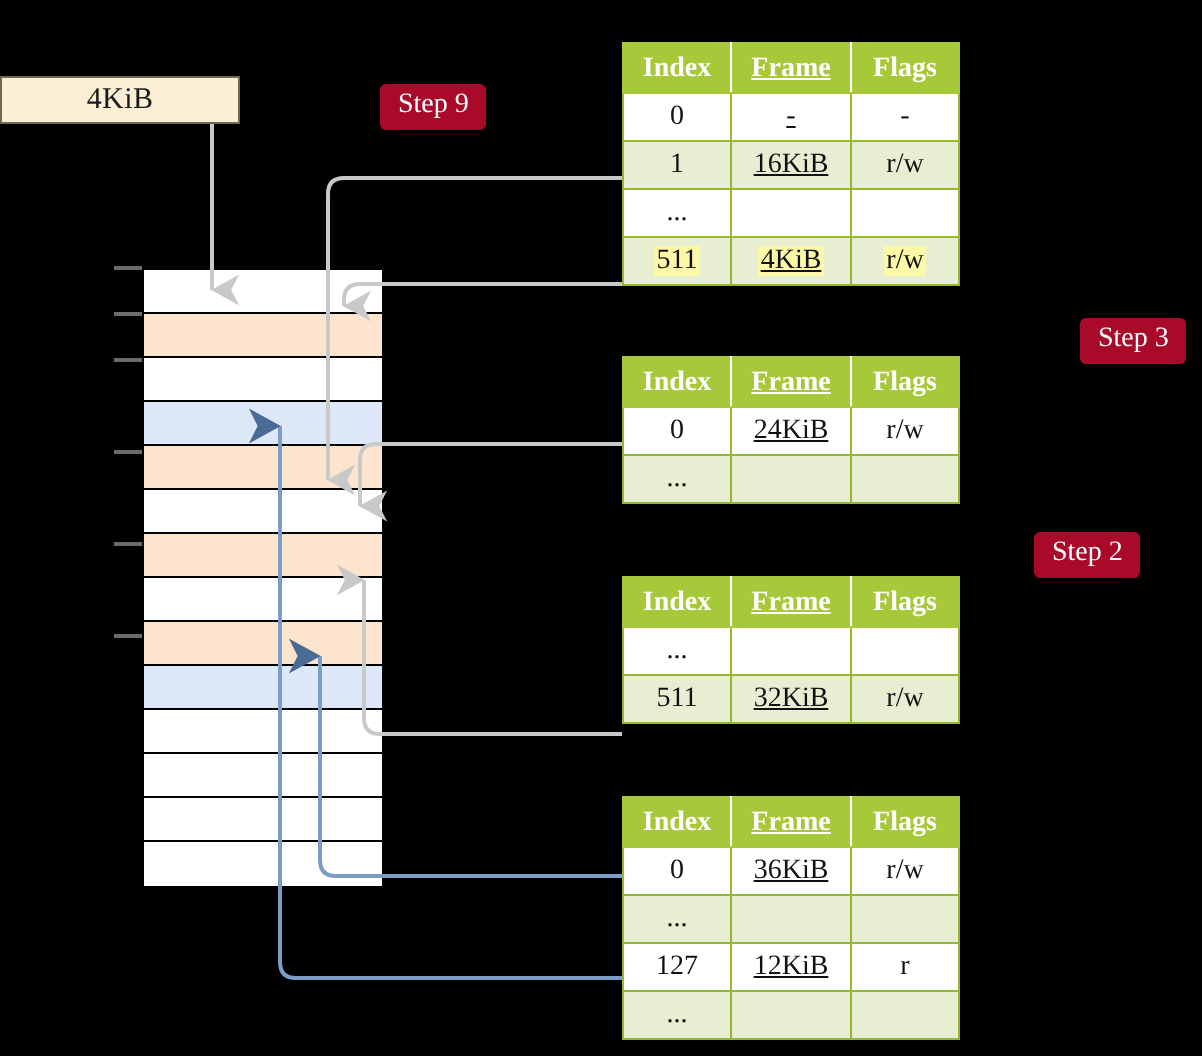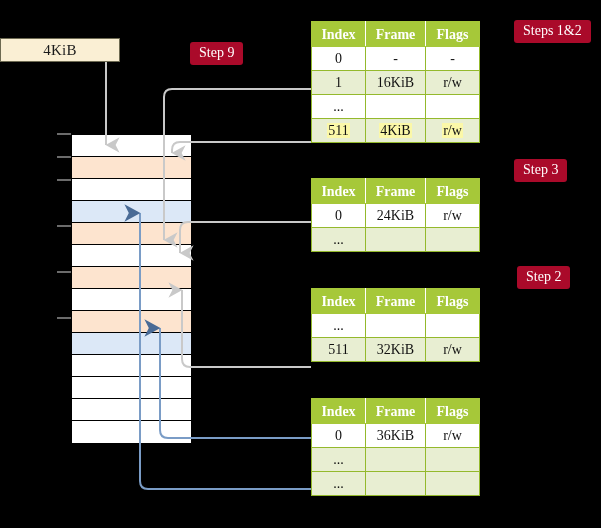--- a/index.html
+++ b/index.html
@@ -57,21 +57,21 @@
     color: #ffffff;
     font-size: 14px;
     line-height: 1;
     padding: 4px 9px 5px 9px;
     border-radius: 3px;
     white-space: nowrap;
     box-shadow: 0 1px 0 rgba(0,0,0,.5);
   }
   .badge.b0   { left: 190px; top: 42px; }
   .badge.b12  { left: 514px; top: 20px; }
-  .badge.b3   { left: 514px; top: 159px; }
+  .badge.b3   { left: 540px; top: 159px; }
   .badge.b4   { left: 517px; top: 266px; }
 
   
   .memcol {
     position: absolute;
     left: 71px;
     top: 134px;
     width: 119px;
     height: 281px;
     border: 1px solid #000000;
@@ -131,40 +131,39 @@
     height: 25px;
   }
   .ptable th:last-child { border-right-color: #a6c839; }
   .ptable tr.alt td { background: #e8eed2; }
   .ptable tr td { background: #ffffff; }
   .ptable tr.alt td { background: #e8eed2; }
 
   .hl { background: #fbf8a8; padding: 0 1px; }
 
   .col-idx   { width: 54px; }
-  .col-frame { width: 60px; }
+  .col-frame { width: 60px; text-decoration: underline; }
   .col-flags { width: 54px; }
 
   
   #tbl1 { left: 311px; top: 21px;  width: 169px; }
   #tbl2 { left: 311px; top: 178px; width: 169px; }
   #tbl3 { left: 311px; top: 288px; width: 169px; }
   #tbl4 { left: 311px; top: 398px; width: 169px; }
 </style>
 </head>
 <body>
 
 <div id="stage">
 
   <div class="srcbox">
     <span>4KiB</span>
   </div>
 
   <div class="badge b0"><span>Step 9</span></div>
-  <div class="badge b12"><span>Steps 1&amp;2</span></div>
   <div class="badge b3"><span>Step 3</span></div>
   <div class="badge b4"><span>Step 2</span></div>
 
   <div class="memcol" id="memcol">
       <div class="memrow" style="top: 0px;"></div>
       <div class="memrow peach" style="top: 22px;"></div>
       <div class="memrow" style="top: 44px;"></div>
       <div class="memrow blue" style="top: 66px;"></div>
       <div class="memrow peach" style="top: 88px;"></div>
       <div class="memrow" style="top: 110px;"></div>
@@ -270,20 +269,25 @@
         <tr>
           <td class="col-idx">0</td>
           <td class="col-frame">36KiB</td>
           <td class="col-flags">r/w</td>
         </tr>
         <tr class="alt">
           <td class="col-idx">...</td>
           <td class="col-frame"></td>
           <td class="col-flags"></td>
         </tr>
+        <tr>
+          <td class="col-idx">127</td>
+          <td class="col-frame">12KiB</td>
+          <td class="col-flags">r</td>
+        </tr>
         <tr class="alt">
           <td class="col-idx">...</td>
           <td class="col-frame"></td>
           <td class="col-flags"></td>
         </tr>
       </tbody>
     </table>
 
   <svg id="wires" viewBox="0 0 601 528">
     <defs>

